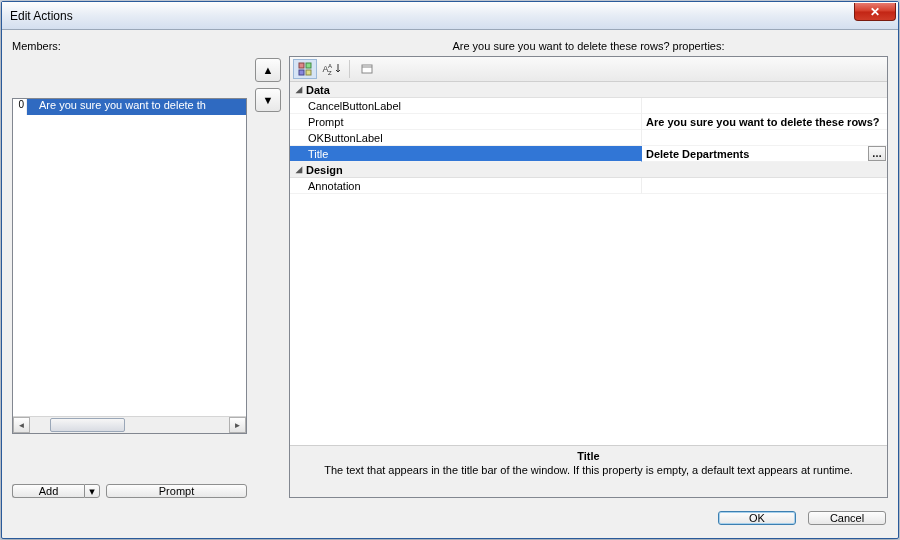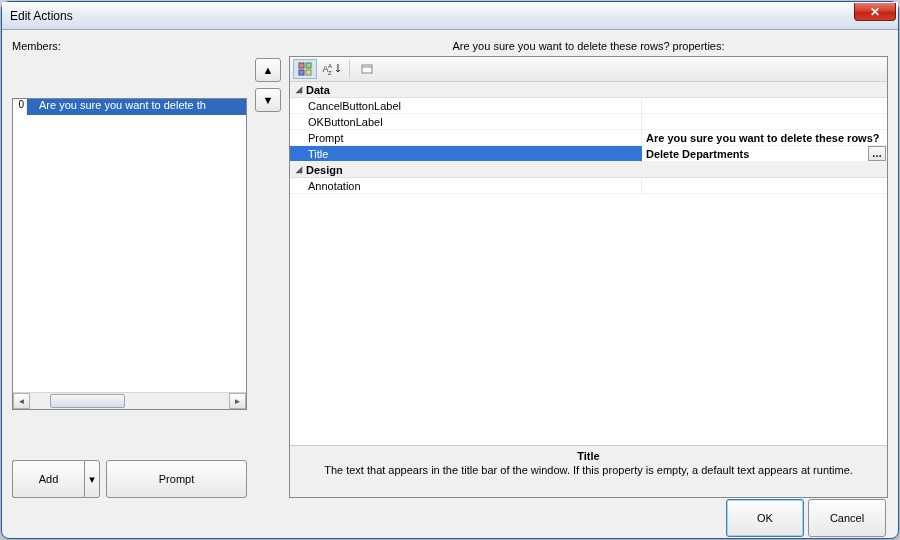--- a/index.html
+++ b/index.html
@@ -10,21 +10,21 @@
   width: 900px; height: 540px;
   overflow: hidden;
   position: relative;
 }
 .window {
   position: absolute;
   left: 1px; top: 1px;
   width: 898px; height: 538px;
   background: #f0f0f0;
   border: 1px solid #2a5a9a;
-  border-radius: 8px;
+  border-radius: 2px;
   box-shadow: 0 2px 10px rgba(0,0,0,0.3);
   display: flex;
   flex-direction: column;
 }
 .titlebar {
   height: 28px;
   background: linear-gradient(#fdfdfd, #e6ecf5 50%, #d4dfef);
   border-bottom: 1px solid #9aa7b8;
   display: flex;
   align-items: center;
@@ -116,21 +116,21 @@
   background: linear-gradient(#f6f6f6, #d9dce3);
   border: 1px solid #9aa7b8;
   border-radius: 2px;
 }
 .left-buttons {
   display: flex;
   gap: 6px;
   margin-top: 8px;
 }
 .btn {
-  height: 38px;
+  height: 14px;
   background: linear-gradient(#fdfdfd, #e8e8e8);
   border: 1px solid #8e8f8f;
   border-radius: 3px;
   font-size: 11px;
   padding: 0 10px;
   display: inline-flex;
   align-items: center;
   justify-content: center;
   min-width: 72px;
 }
@@ -246,21 +246,21 @@
   border-top: 1px solid #cfcfcf;
   background: #f0f0f0;
   padding: 4px 6px;
 }
 .pg-desc-title { font-weight: bold; margin-bottom: 2px; }
 .footer {
   height: 40px;
   display: flex;
   justify-content: flex-end;
   align-items: center;
-  gap: 4px;
+  gap: 12px;
   padding: 0 12px;
 }
 .right-label { margin-bottom: 4px; }
 svg { display: block; }
 </style>
 </head>
 <body>
 
 <div class="window">
   <div class="titlebar">
@@ -344,27 +344,27 @@
           <div class="pg-row">
             <div class="pg-cat">
                 <span class="pg-exp">◢</span>
                 <span>Data</span>
               </div>
           </div>
           <div class="pg-row">
             <div class="pg-name">CancelButtonLabel</div>
             <div class="pg-val"></div>
           </div>
-          <div class="pg-row">
-            <div class="pg-name">OKButtonLabel</div>
-            <div class="pg-val"></div>
-          </div>
           <div class="pg-row bold">
             <div class="pg-name">Prompt</div>
             <div class="pg-val">Are you sure you want to delete these rows?</div>
+          </div>
+          <div class="pg-row">
+            <div class="pg-name">OKButtonLabel</div>
+            <div class="pg-val"></div>
           </div>
           <div class="pg-row sel">
             <div class="pg-name">Title</div>
             <div class="pg-val">
               <span>Delete Departments</span>
               <div class="pg-ell">…</div>
             </div>
           </div>
           <div class="pg-row">
             <div class="pg-cat">

